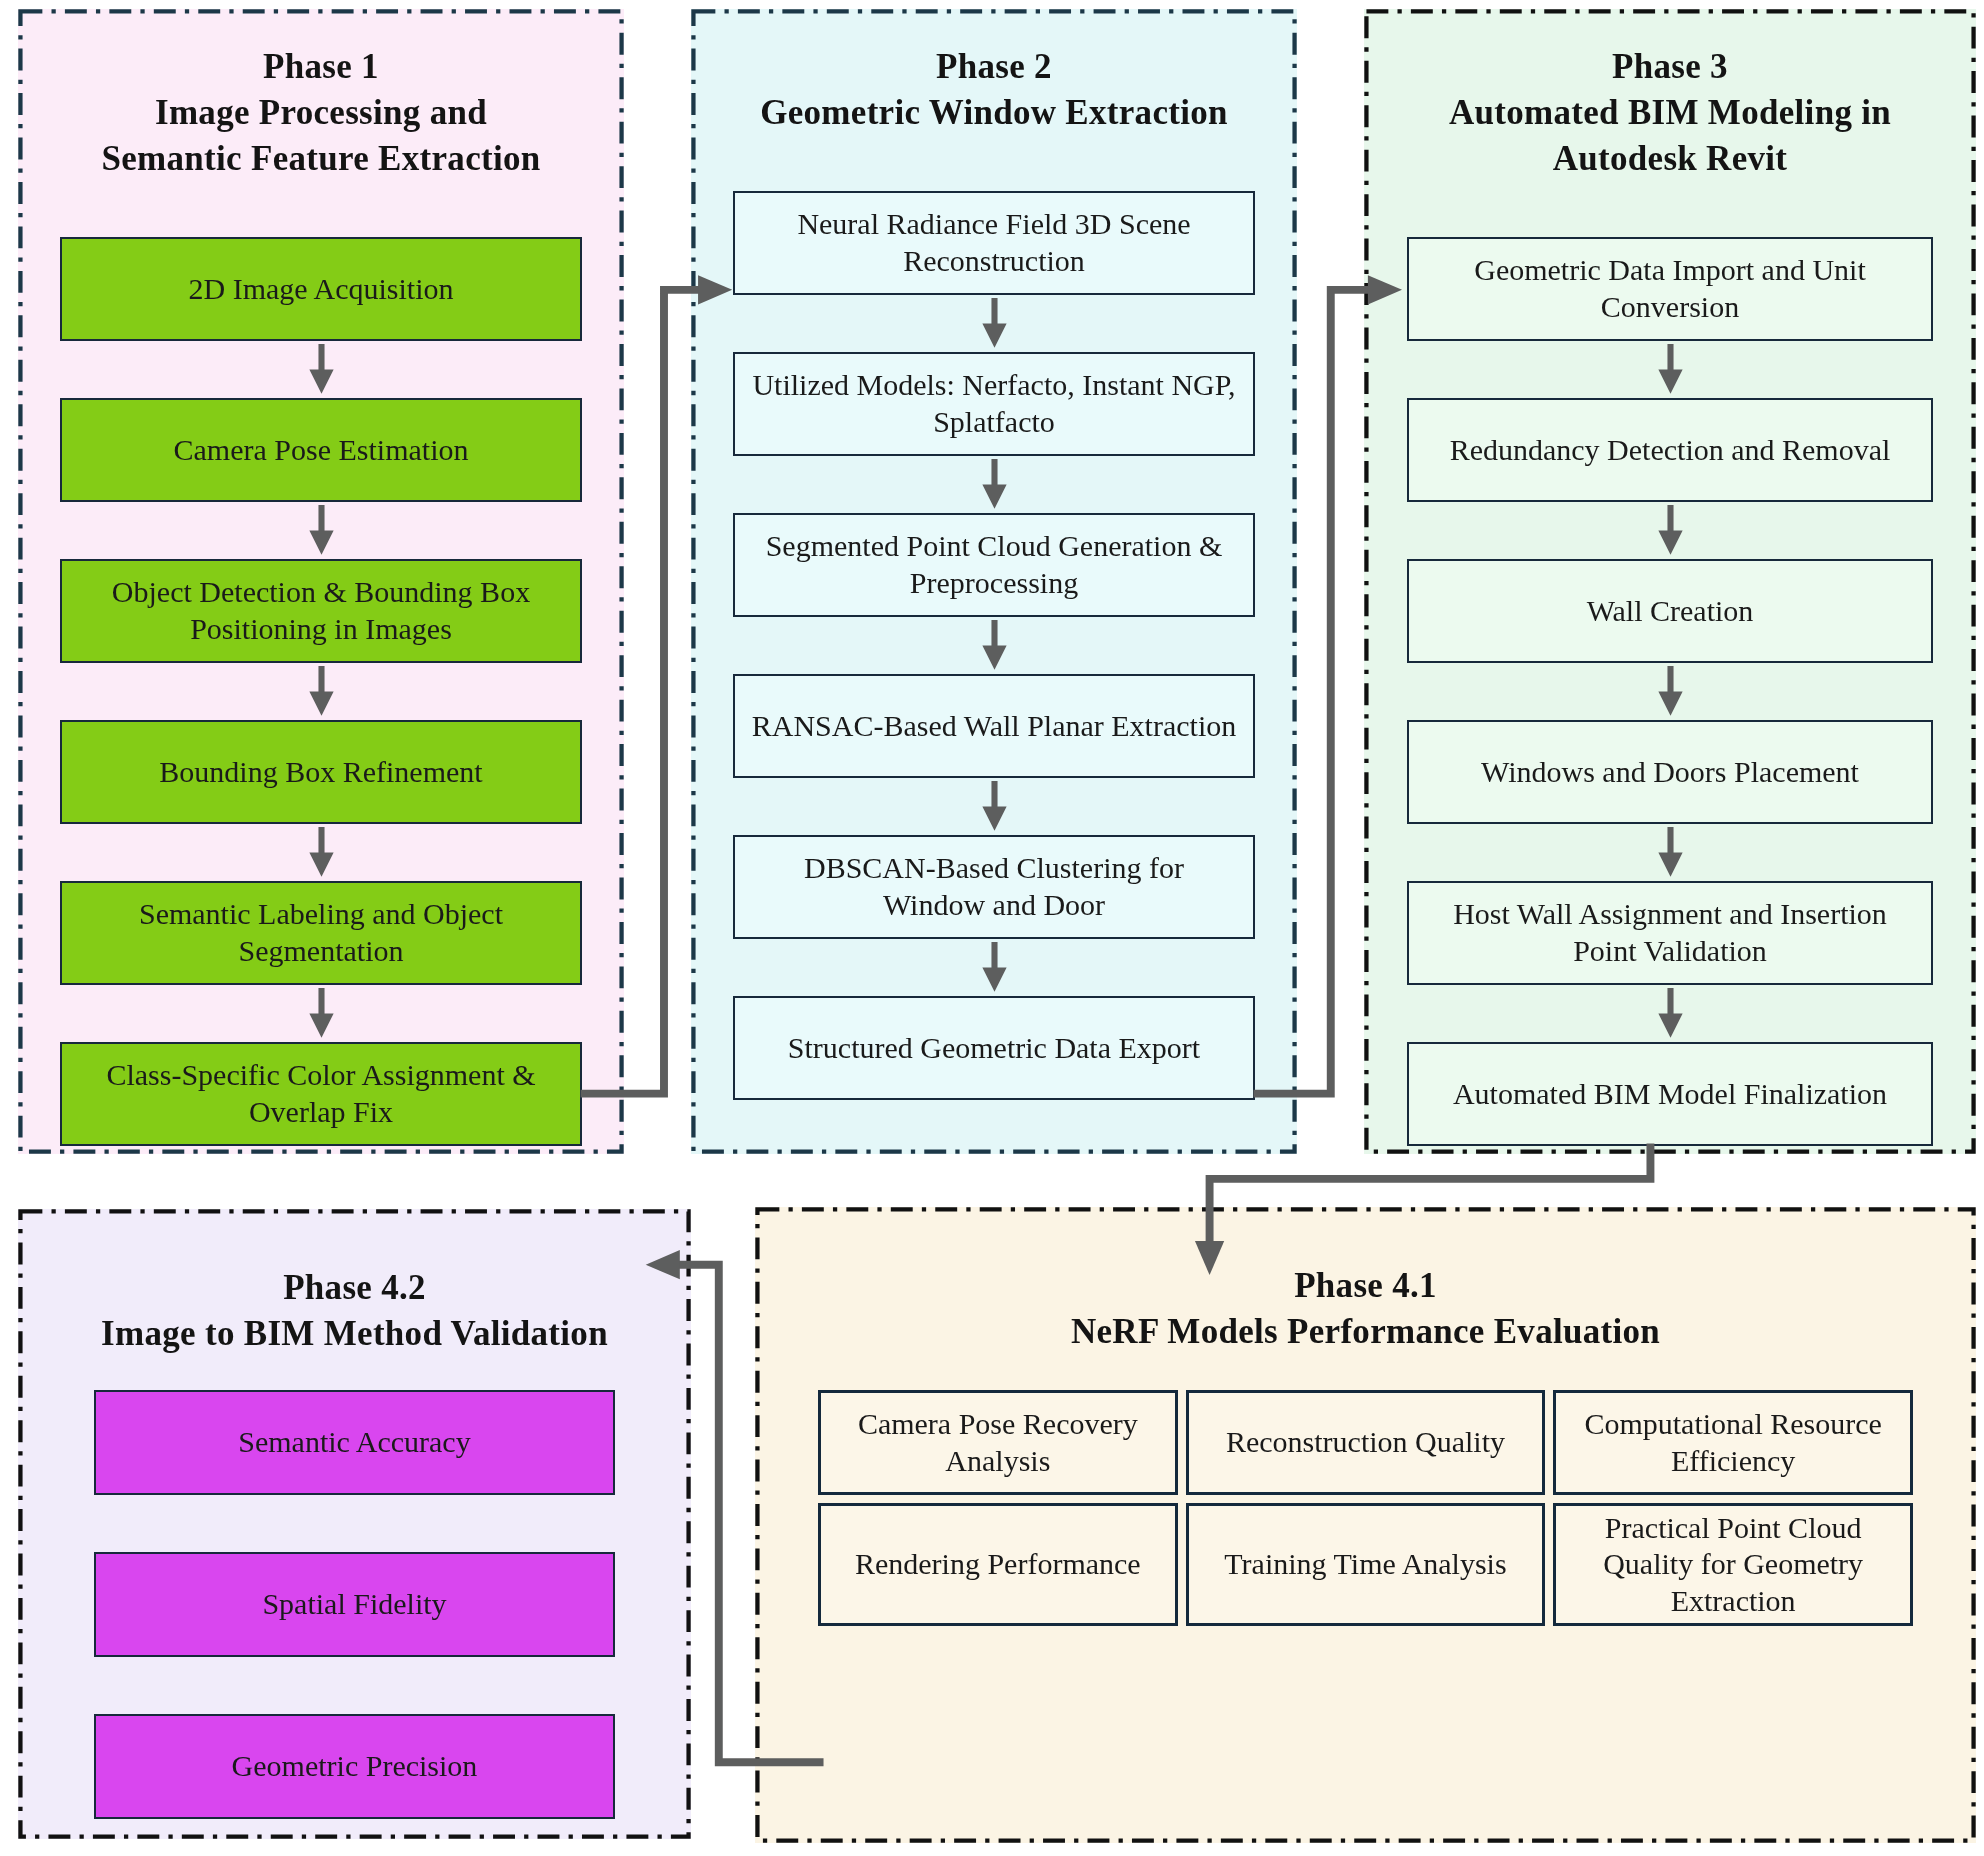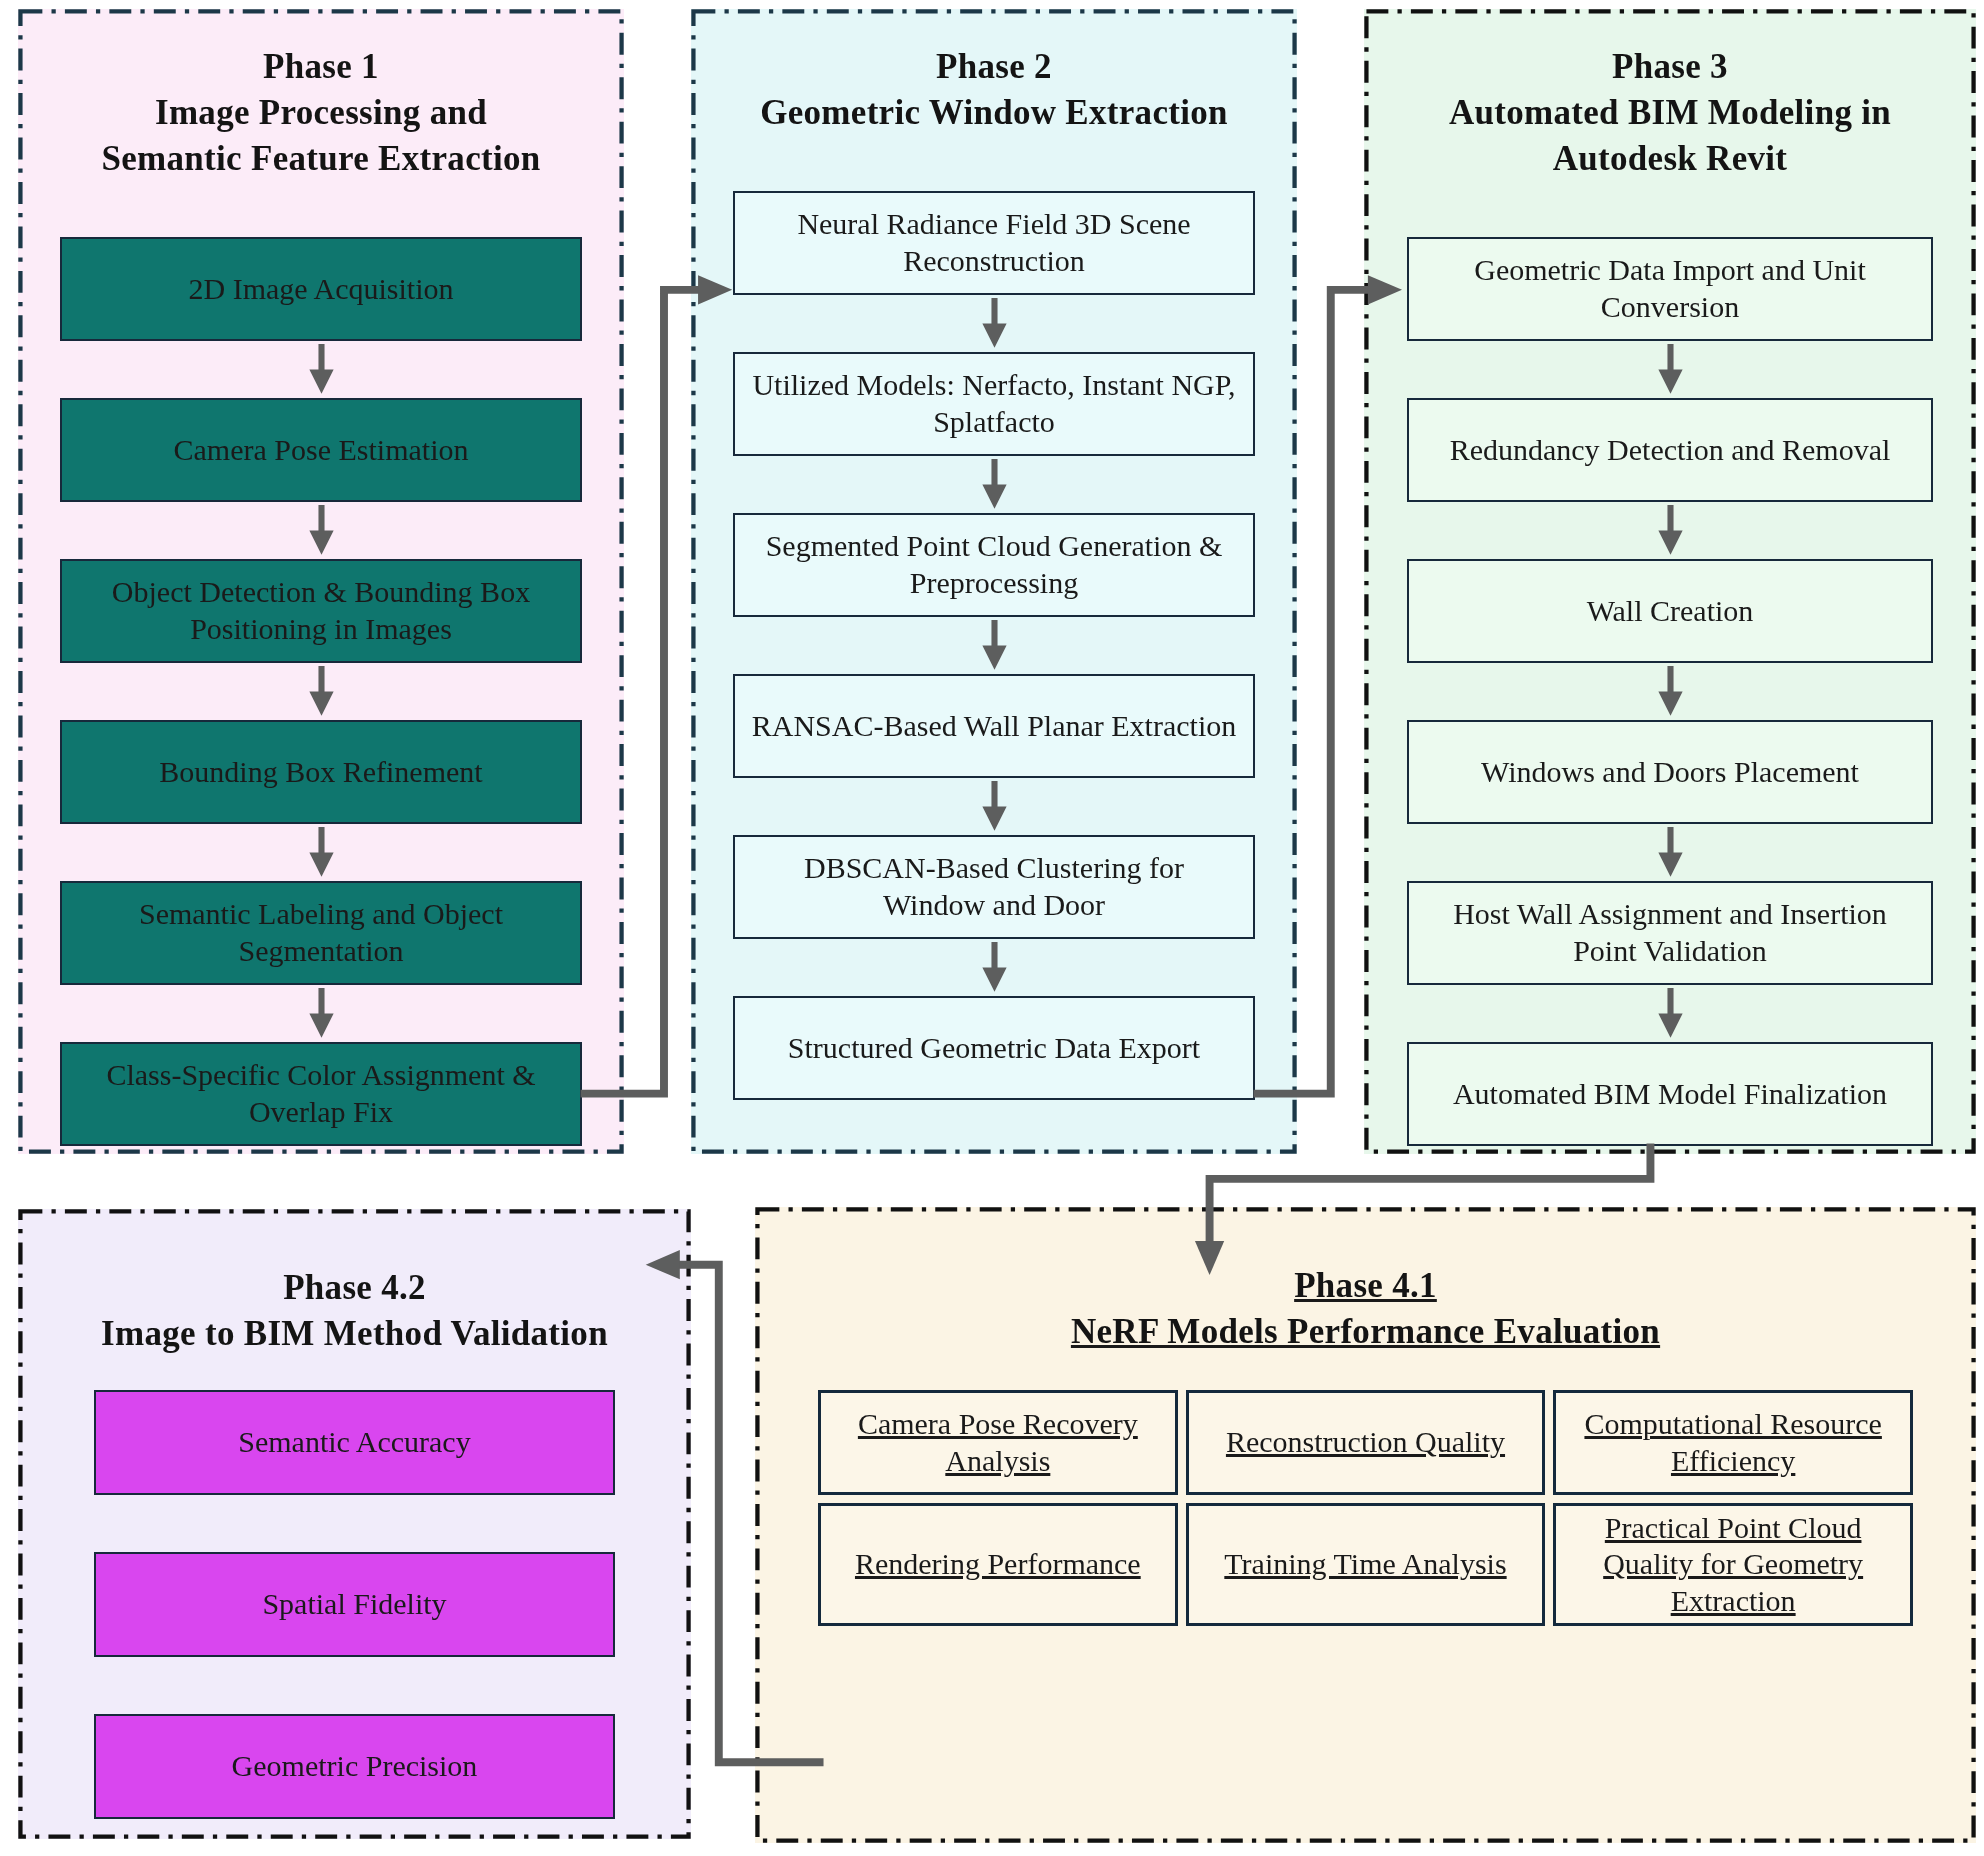--- a/index.html
+++ b/index.html
@@ -36,21 +36,21 @@
     box-sizing:border-box;
     width:86%;
     min-height:104px;
     border:2.4px solid #17293b;
     display:flex;align-items:center;justify-content:center;
     text-align:center;
     font-size:30px;line-height:1.22;
     padding:3.7px 14.6px;
     background:inherit;
   }
-  .p-pink  .fbox{background:#0f766e;}
+  .p-pink  .fbox{background:#84cc16;}
   .p-cyan  .fbox{background:#e9fafb;}
   .p-green .fbox{background:#ecfaef;}
   .p-cream .fbox{background:#fcf6e8;}
   .p-lav   .fbox{background:#d946ef;}
 
   .arow{height:57px;display:flex;align-items:center;justify-content:center;}
   .darr{display:block;}
 
   
   #p42 .stack{margin-top:33px;}
@@ -271,21 +271,21 @@
         </div>
       <div class="fbox">
           <span>Spatial Fidelity</span>
         </div>
       <div class="fbox">
           <span>Geometric Precision</span>
         </div>
     </div>
   </section>
 
-  <section class="panel bottom p-cream" id="p41" style="left:755px;top:1207px;width:1221px;height:636px;text-decoration:underline;">
+  <section class="panel bottom p-cream" id="p41" style="left:755px;top:1207px;width:1221px;height:636px;">
     <svg class="dashrect" viewBox="0 0 2005 1045" preserveAspectRatio="none">
       <rect x="4" y="4" width="1997" height="1037" fill="none" stroke="#111111" stroke-width="7" stroke-dasharray="36 15 7 15"></rect>
     </svg>
     <div class="ptitle">
       <div>Phase 4.1</div>
       <div>NeRF Models Performance Evaluation</div>
     </div>
     <div class="grid">
       <div class="fbox">
           <span>Camera Pose Recovery Analysis</span>

